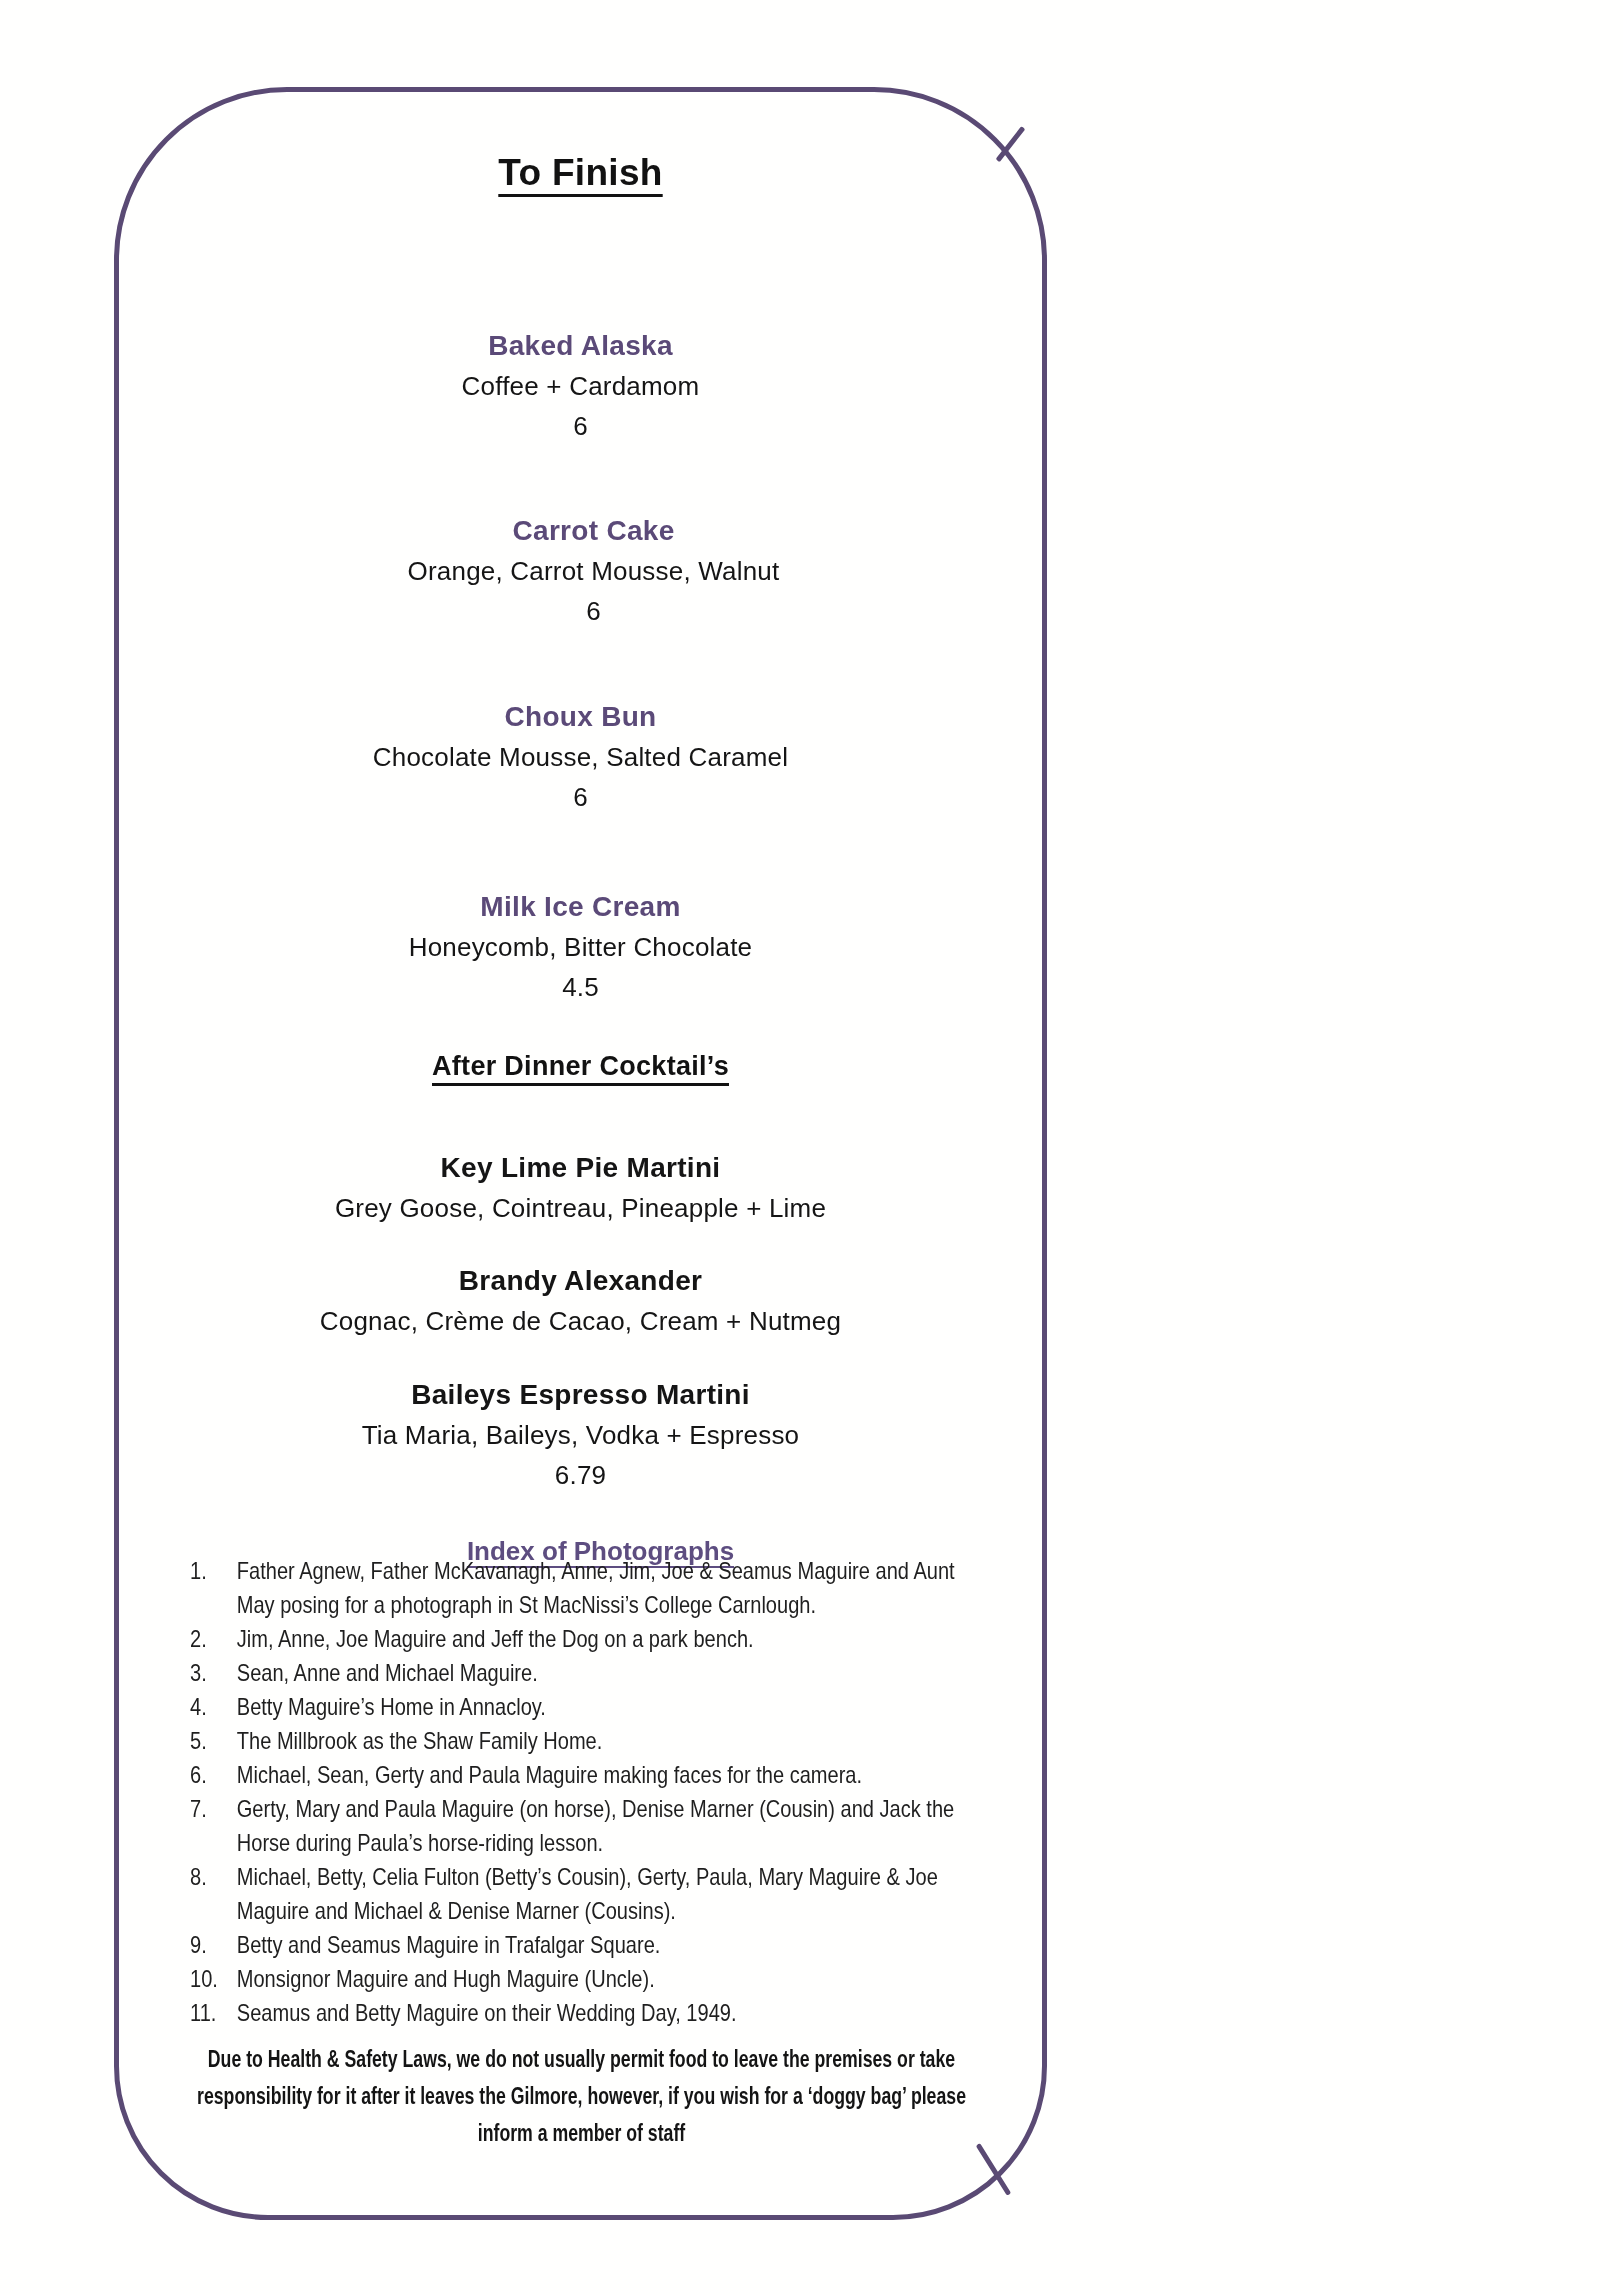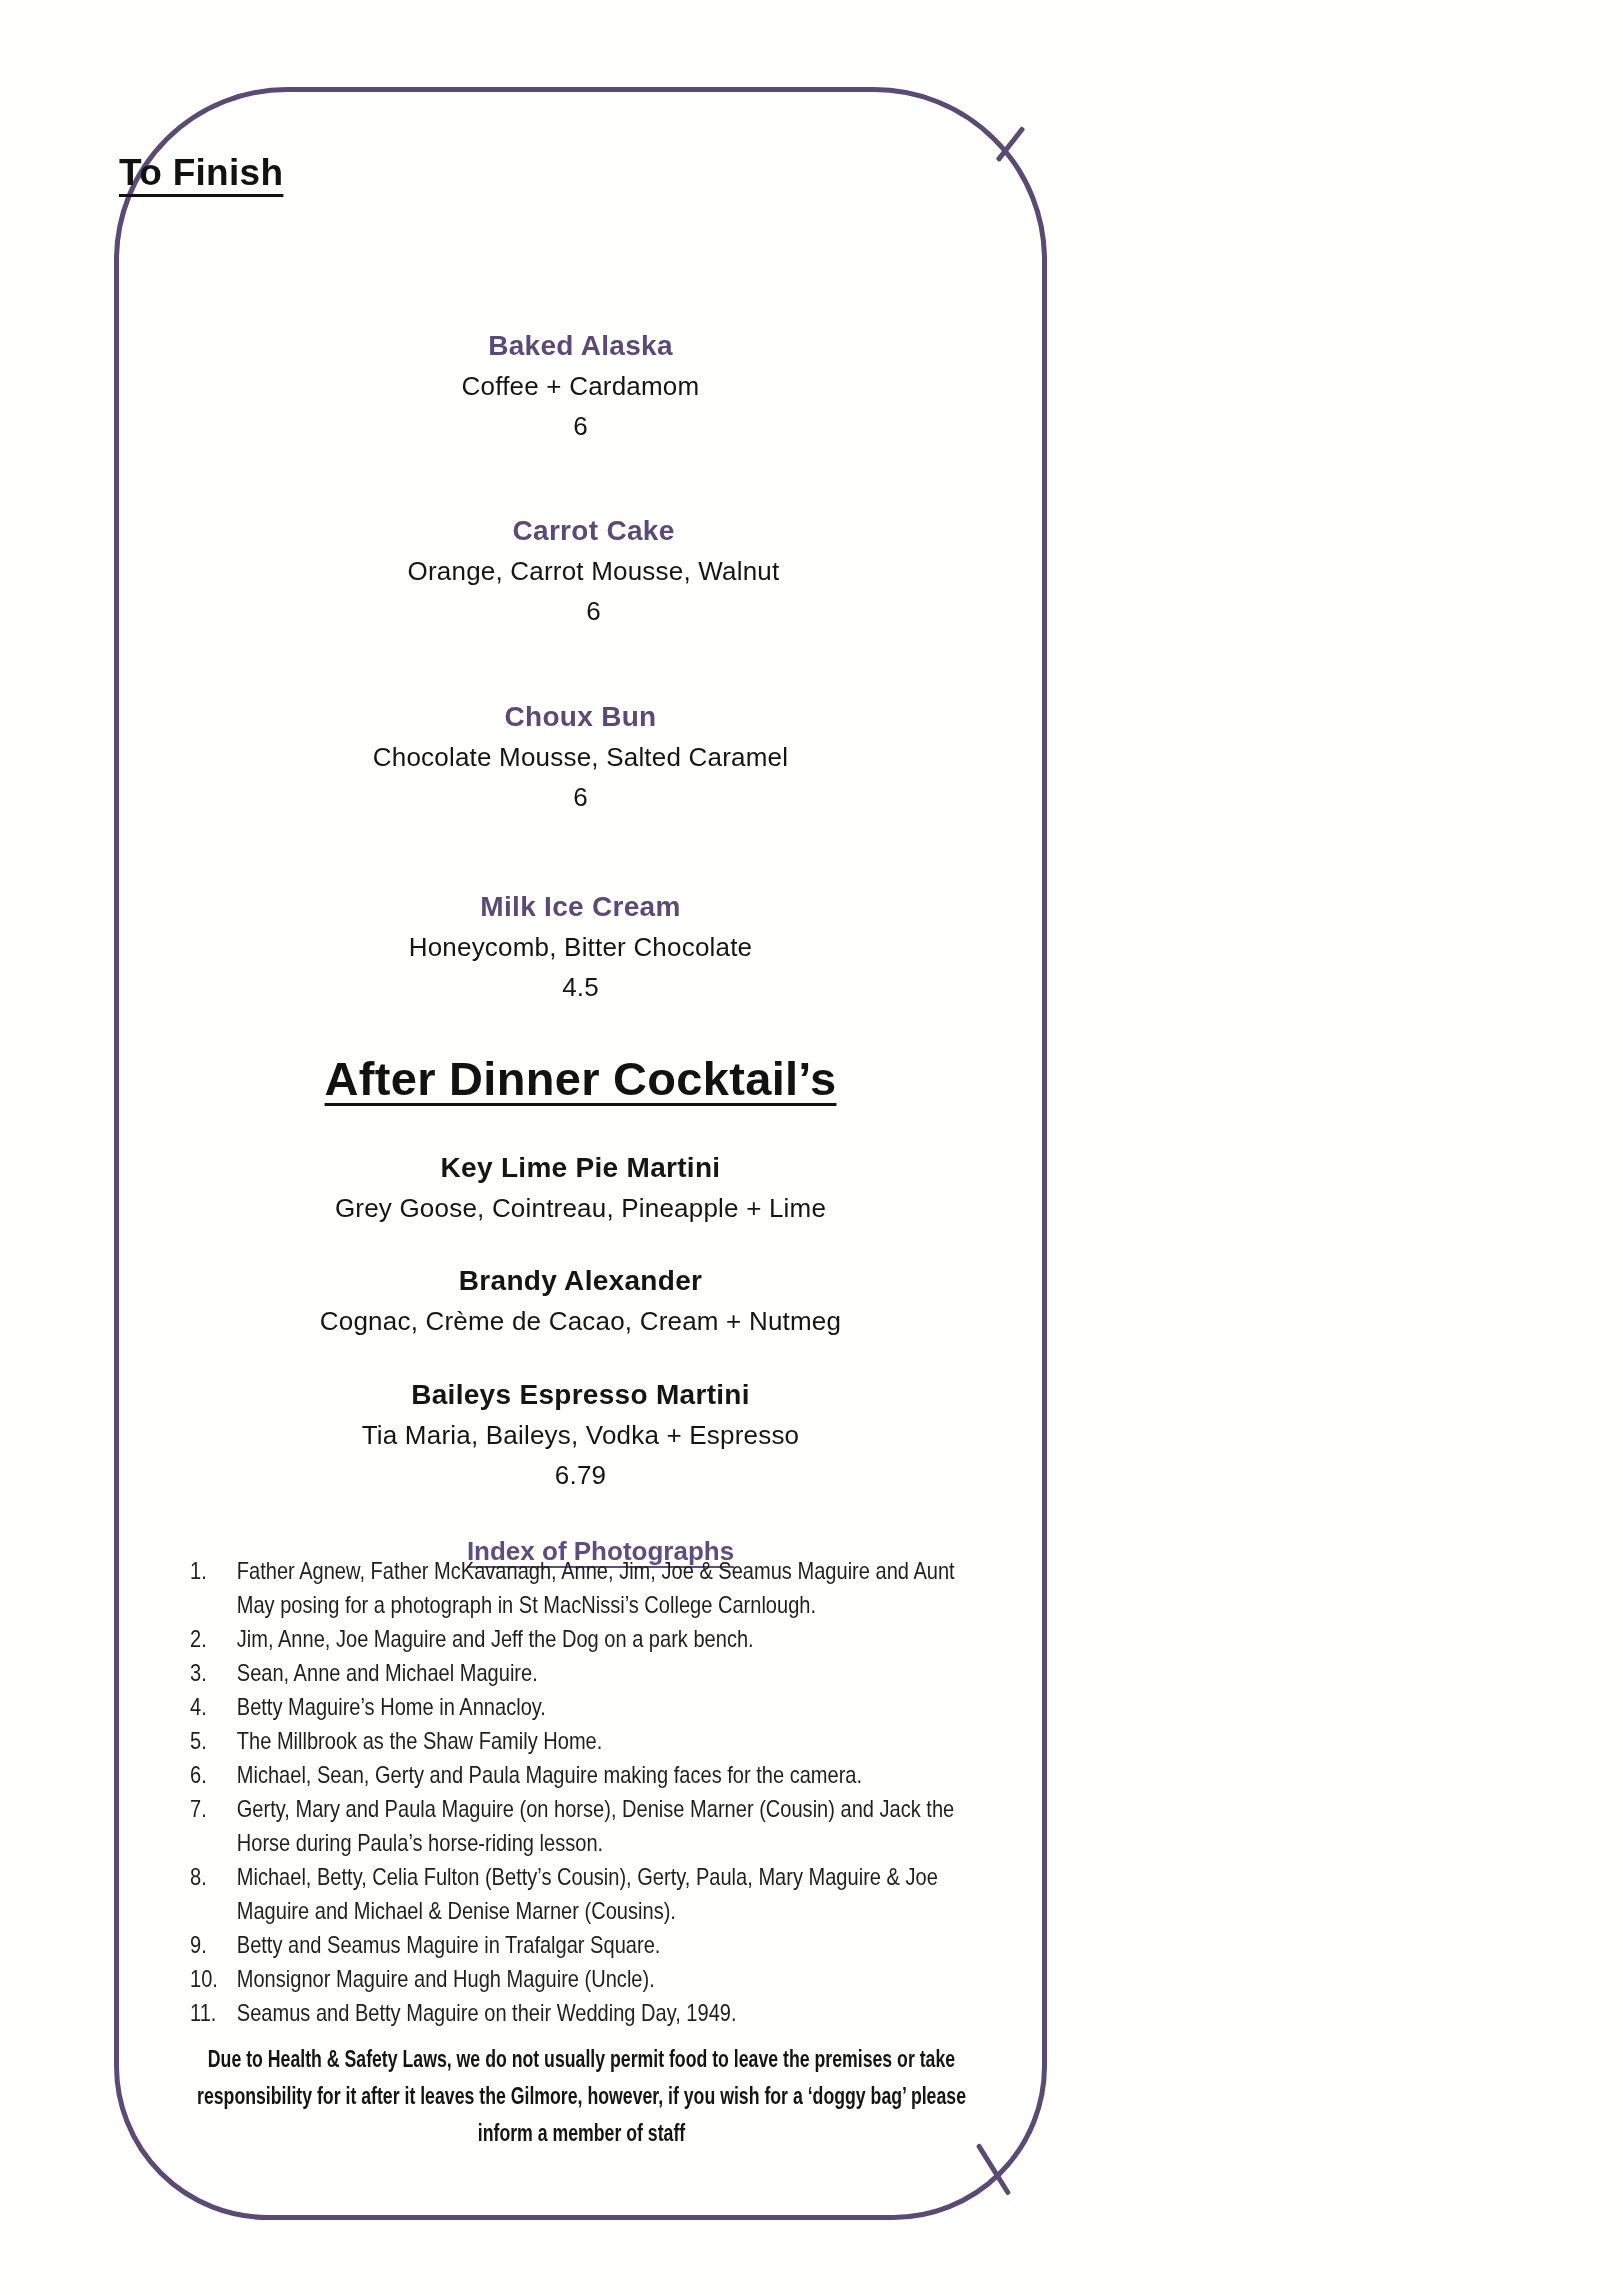--- a/index.html
+++ b/index.html
@@ -45,35 +45,36 @@
     height: 59px;
     left: 872px;
     top: 2048px;
     transform: rotate(-32deg);
   }
   .main-title {
     position: absolute;
     left: 0; right: 0;
     top: 60px;
     margin: 0;
+    text-align: center;
     font-size: 37px;
     font-weight: bold;
     color: #121212;
     text-decoration: underline;
     text-decoration-thickness: 3.3px;
     text-underline-offset: 8.5px;
     letter-spacing: 0.3px;
   }
   .cocktails-title {
     position: absolute;
     left: 0; right: 0;
     top: 959px;
     margin: 0;
     text-align: center;
-    font-size: 47px;
+    font-size: 27px;
     font-weight: bold;
     color: #121212;
     text-decoration: underline;
     text-decoration-thickness: 3.3px;
     text-underline-offset: 7.9px;
     letter-spacing: 0.3px;
   }
   .group {
     position: absolute;
     left: 0; right: 0;

